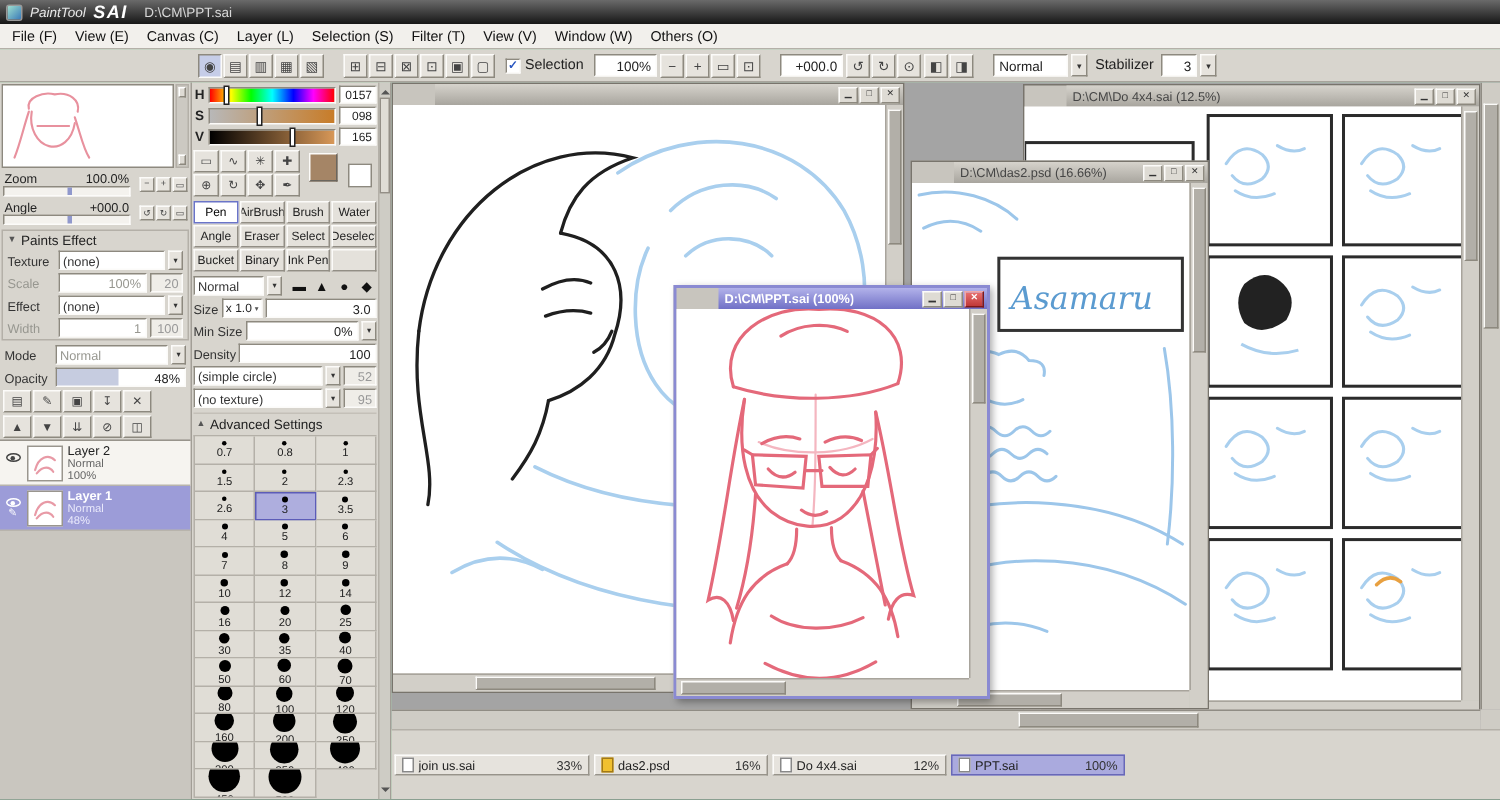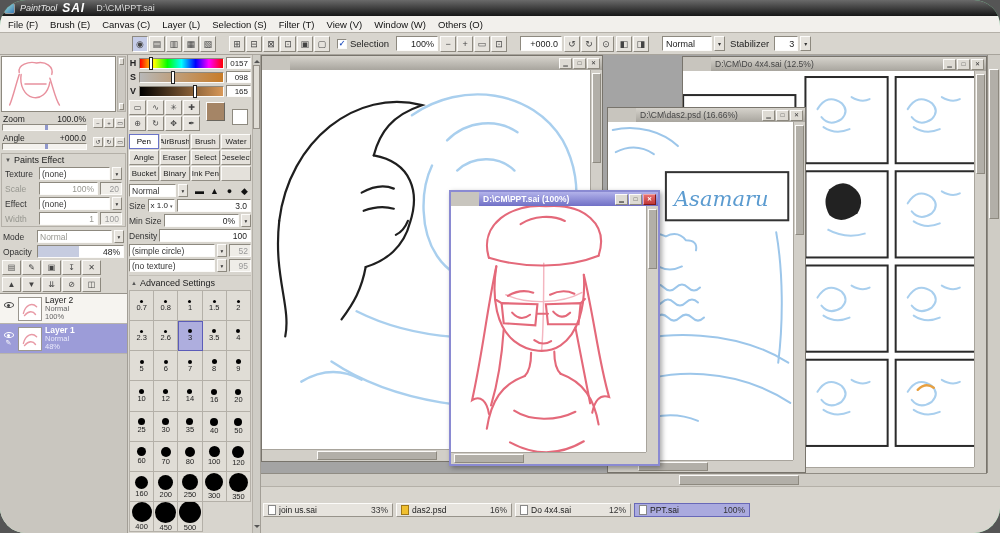--- a/index.html
+++ b/index.html
@@ -1,17 +1,17 @@
 <!DOCTYPE html>
 <html><head>
 <meta charset="utf-8">
 <style>
 *{box-sizing:border-box;margin:0;padding:0;}
 body{margin:0;background:#555;font-family:"Liberation Sans",sans-serif;}
-.app{width:1000px;height:533px;position:relative;font-size:10px;color:#222;background:#86efac;overflow:hidden;display:flex;flex-direction:column;border-radius:26px;}
+.app{width:1000px;height:533px;position:relative;font-size:10px;color:#222;background:#86efac;overflow:hidden;display:flex;flex-direction:column;}
 
 
 .titlebar{flex:0 0 16px;background:linear-gradient(#6a6a6a,#161616);display:flex;align-items:center;gap:5px;padding:0 4px;}
 .app-icon{width:11px;height:11px;border-radius:2px;background:linear-gradient(135deg,#9fe0cf,#3a7ab8);border:1px solid #999;}
 .app-name{color:#e8e8e8;font-style:italic;font-size:9px;}
 .app-sai{color:#fff;font-weight:bold;font-style:italic;font-size:12px;letter-spacing:1px;}
 .doc-path{color:#d8d8d8;font-size:9px;margin-left:6px;}
 
 
 .menubar{flex:0 0 17px;background:#f2f0ec;border-bottom:1px solid #b4b0a8;display:flex;align-items:center;padding:0 2px;}
@@ -109,21 +109,21 @@
 .tool-grid{display:grid;grid-template-columns:repeat(4,1fr);gap:1px;margin:2px 0;}
 .tool-cell{height:15px;background:#e4e1db;border:1px solid;border-color:#fcfbf9 #928e85 #928e85 #fcfbf9;display:flex;align-items:center;justify-content:center;font-size:8px;color:#222;overflow:hidden;white-space:nowrap;}
 .tool-cell.selected{background:#fff;border-color:#6a74c8;color:#000;}
 .brow{display:flex;align-items:center;gap:2px;margin:1px 0;}
 .brow-lab{font-size:8.5px;color:#333;flex:0 0 auto;}
 .mini-drop{height:13px;background:#fff;border:1px solid;border-color:#8d897f #fcfbf9 #fcfbf9 #8d897f;display:inline-flex;align-items:center;font-size:8px;padding:0 2px;gap:2px;flex:0 0 auto;}
 .mini-drop .tri{font-size:5px;}
 .tipbar{display:flex;gap:2px;margin-left:3px;}
 .tip-g{width:13px;height:13px;display:flex;align-items:center;justify-content:center;font-size:9px;color:#111;}
 .adv-header{display:flex;align-items:center;gap:3px;padding:2px;font-size:9px;border-top:1px solid #c4c0b8;margin-top:2px;color:#222;}
-.bgrid{flex:1;display:grid;grid-template-columns:repeat(5,1fr);grid-auto-rows:1fr;border-top:1px solid #b4b0a8;border-left:1px solid #b4b0a8;min-height:0;}
+.bgrid{flex:1;display:grid;grid-template-columns:repeat(3,1fr);grid-auto-rows:1fr;border-top:1px solid #b4b0a8;border-left:1px solid #b4b0a8;min-height:0;}
 .bcell{border-right:1px solid #b4b0a8;border-bottom:1px solid #b4b0a8;display:flex;flex-direction:column;align-items:center;justify-content:center;gap:1px;background:#e0ddd6;overflow:hidden;}
 .bcell.selected{background:#aeaede;outline:1px solid #5c5cb8;outline-offset:-1px;}
 .bdot{background:#000;border-radius:50%;width:3px;height:3px;flex:0 0 auto;}
 .blabel{font-size:7.5px;color:#222;line-height:1;}
 .panel-scroll{flex:0 0 8px;background:#ceccc5;border-left:1px solid #b4b0a8;position:relative;}
 .panel-scroll::before{content:"";position:absolute;top:2px;left:0.5px;border:3px solid transparent;border-bottom-color:#555;}
 .panel-scroll::after{content:"";position:absolute;bottom:2px;left:0.5px;border:3px solid transparent;border-top-color:#555;}
 .panel-scroll .sb-thumbv{position:absolute;left:0;right:0;top:10px;height:64px;background:#e0ddd6;border:1px solid #948f87;}
 
 
@@ -174,21 +174,21 @@
   <div class="titlebar">
     <span class="app-icon"></span>
     <span class="app-name">PaintTool</span>
     <span class="app-sai">SAI</span>
     <span class="doc-path">D:\CM\PPT.sai</span>
   </div>
 
   <div class="menubar">
   <span class="menu-item">File (F)</span>
 
-  <span class="menu-item">Brush (E)</span>
+  <span class="menu-item">View (E)</span>
 
   <span class="menu-item">Canvas (C)</span>
 
   <span class="menu-item">Layer (L)</span>
 
   <span class="menu-item">Selection (S)</span>
 
   <span class="menu-item">Filter (T)</span>
 
   <span class="menu-item">View (V)</span>

